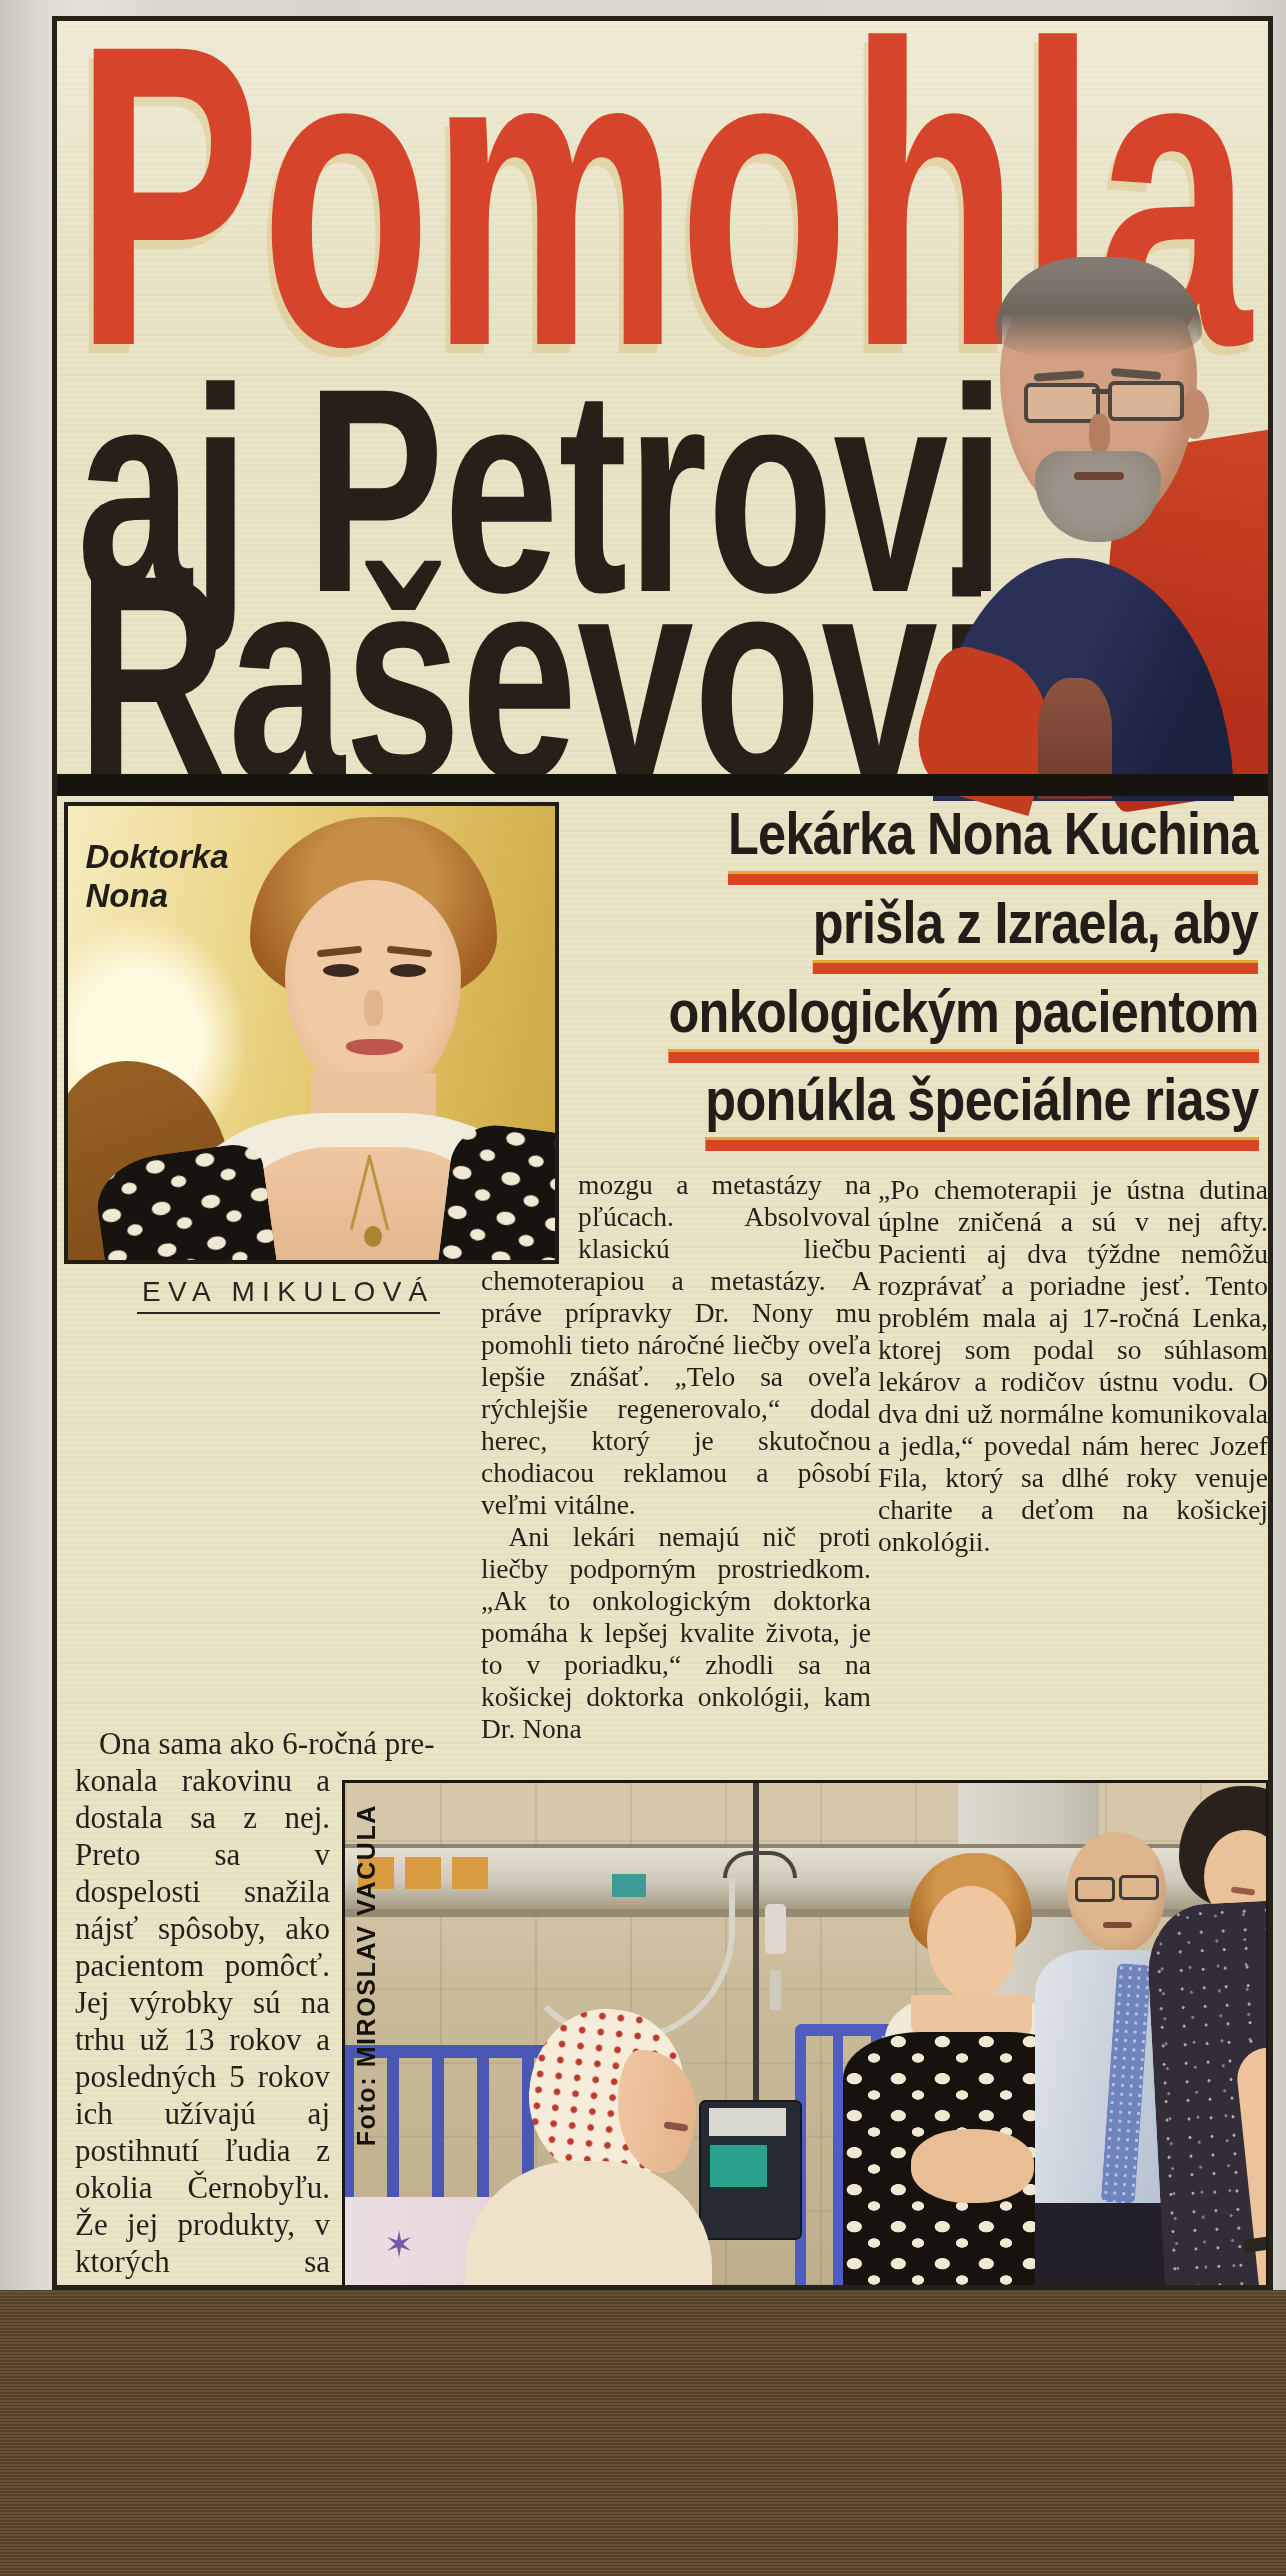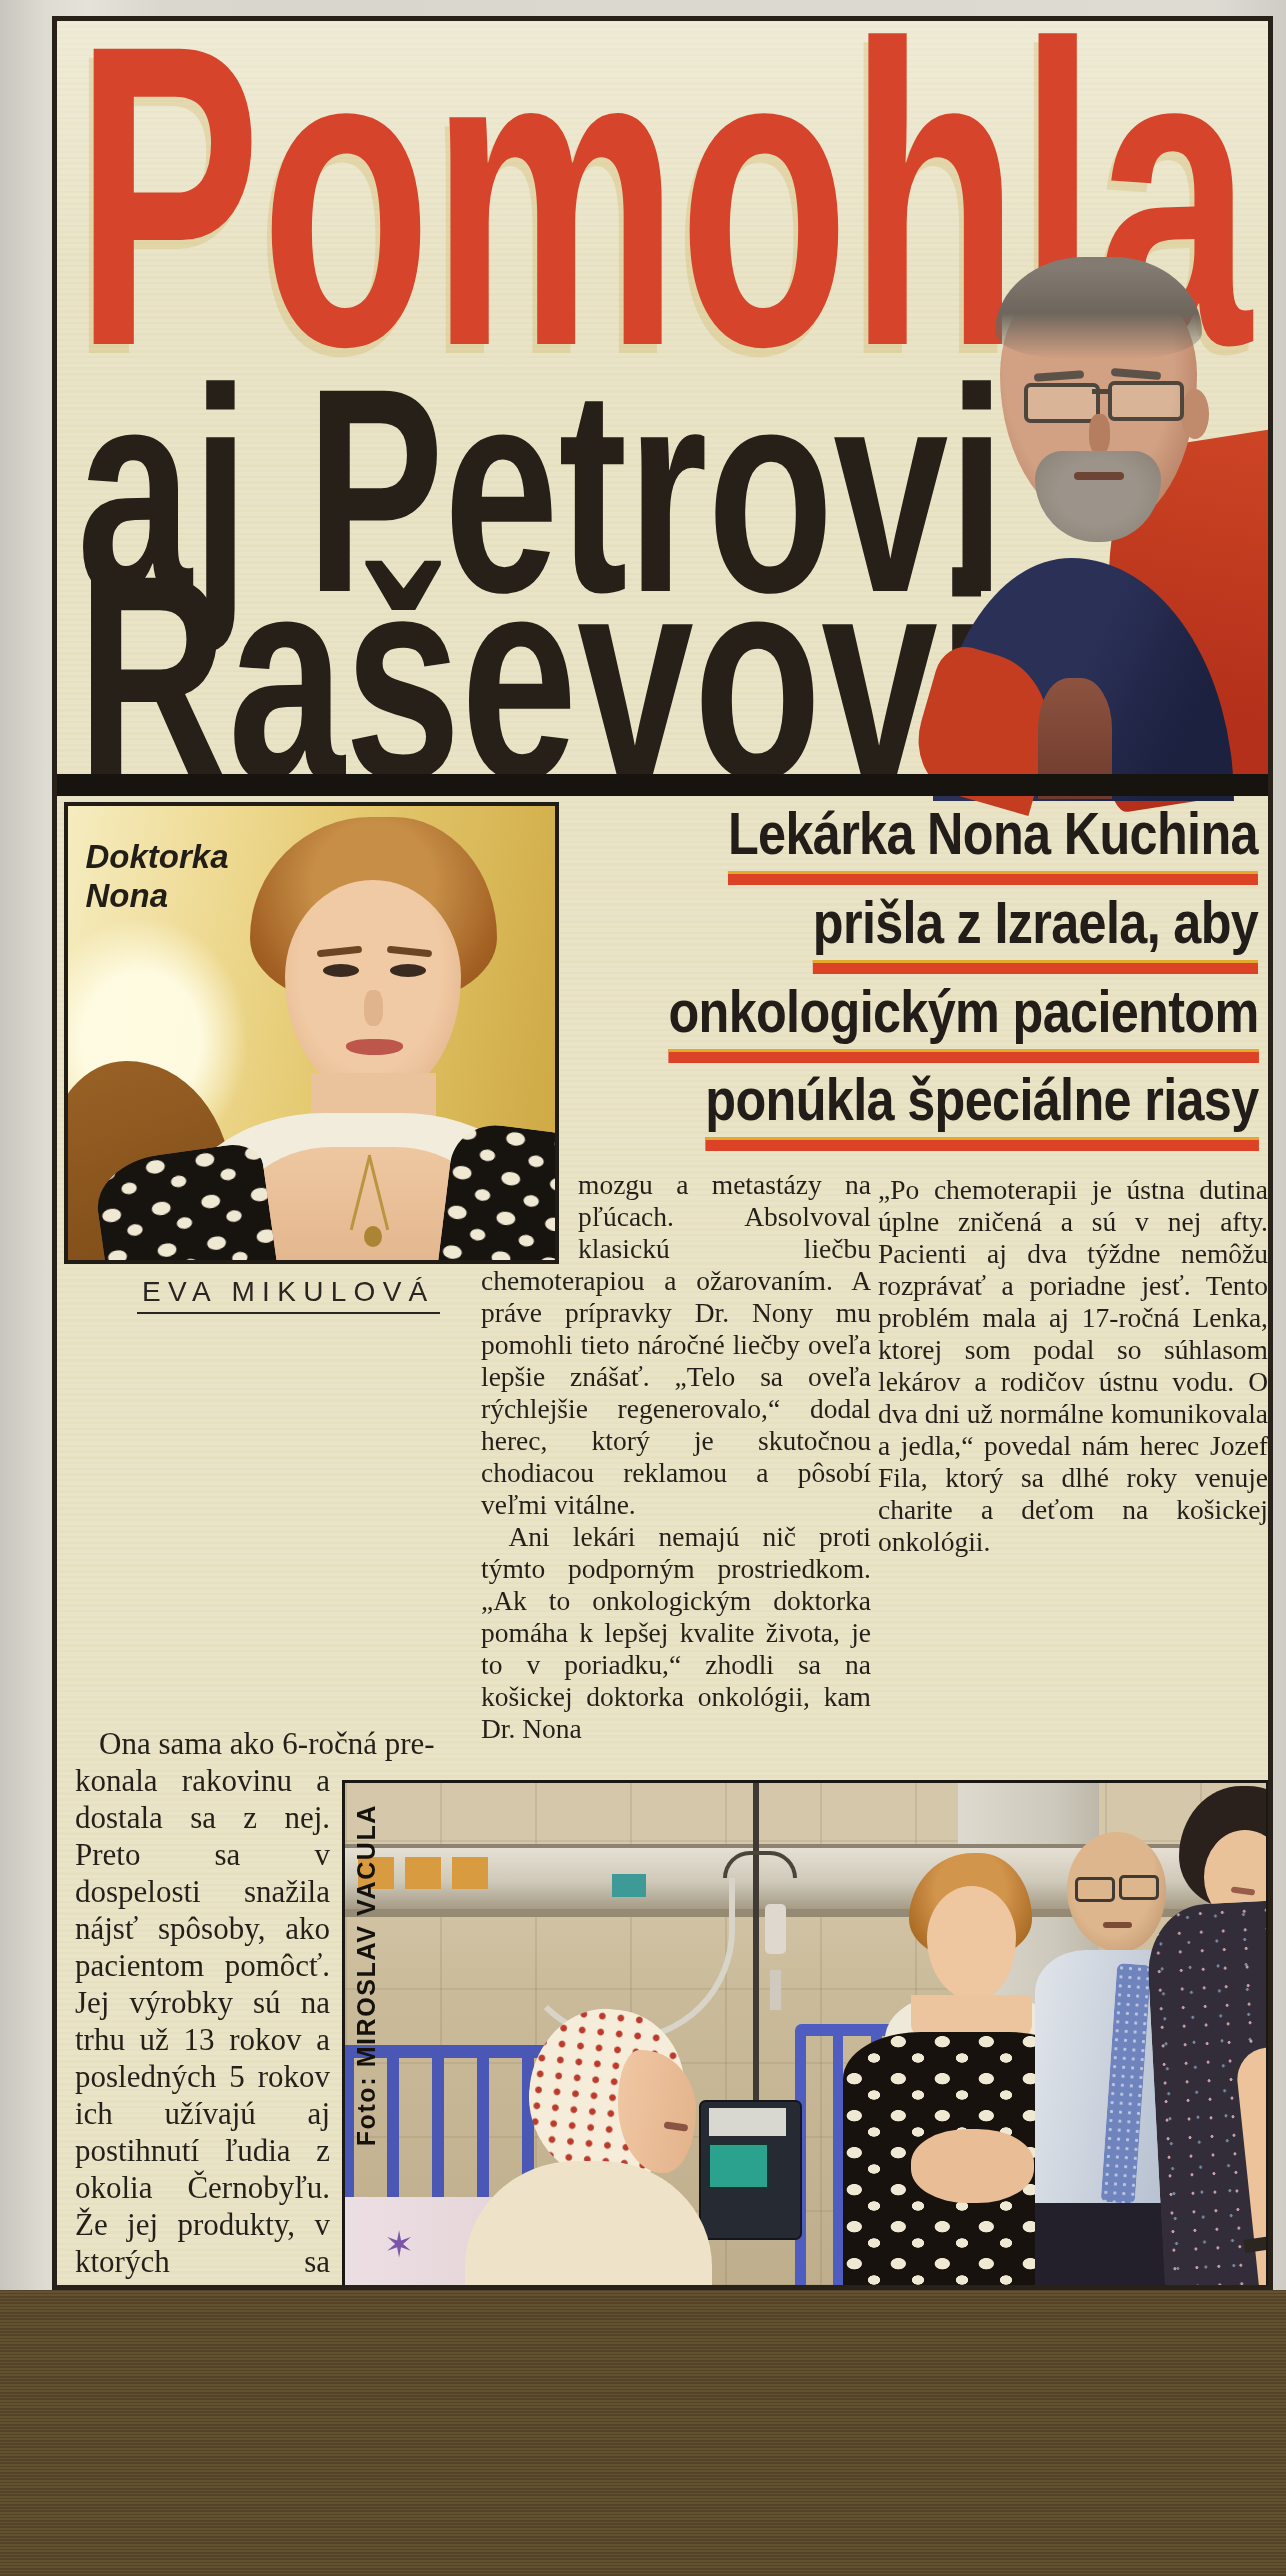--- a/index.html
+++ b/index.html
@@ -242,22 +242,22 @@
     <div class="byline"><span>EVA MIKULOVÁ</span></div>
 
 
     <div class="leftcol2">
       <div class="l1">Ona sama ako 6-ročná pre-</div>
       <div class="lrest">konala rakovinu a dostala sa z nej. Preto sa v dospelosti snažila nájsť spôsoby, ako pacientom pomôcť. Jej výrobky sú na trhu už 13 rokov a posledných 5 rokov ich užívajú aj postihnutí ľudia z okolia Černobyľu. Že jej produkty, v ktorých sa nachádzajú špeciálne riasy a archeobaktérie, sku-</div>
     </div>
 
     <div class="col midcol">
       <div class="corner-spacer"></div>
-    <p><span class="b">mozgu a metastázy na pľúcach. </span><span>Absolvoval klasickú liečbu chemoterapiou a ožarovaním. </span><span class="b">A práve prípravky Dr. Nony mu pomohli tieto náročné liečby oveľa lepšie znášať. </span><span>„Telo sa oveľa rýchlejšie regenerovalo,“ dodal herec, ktorý je skutočnou chodiacou reklamou a pôsobí veľmi vitálne.</span></p>
-        <p><span>Ani lekári nemajú nič proti týmto podporným prostriedkom. </span><span class="b">„Ak to onkologickým doktorka pomáha k lepšej kvalite života, je to v poriadku,“ </span><span>zhodli sa na košickej doktorka onkológii, kam Dr. Nona</span></p>
+    <p><span class="b">mozgu a metastázy na pľúcach. </span><span>Absolvoval klasickú liečbu chemoterapiou a metastázy. </span><span class="b">A práve prípravky Dr. Nony mu pomohli tieto náročné liečby oveľa lepšie znášať. </span><span>„Telo sa oveľa rýchlejšie regenerovalo,“ dodal herec, ktorý je skutočnou chodiacou reklamou a pôsobí veľmi vitálne.</span></p>
+        <p><span>Ani lekári nemajú nič proti liečby podporným prostriedkom. </span><span class="b">„Ak to onkologickým doktorka pomáha k lepšej kvalite života, je to v poriadku,“ </span><span>zhodli sa na košickej doktorka onkológii, kam Dr. Nona</span></p>
       </div>
 
     <div class="col rightcol">
         <p><span class="b">„Po chemoterapii je ústna dutina úplne zničená a sú v nej afty. Pacienti aj dva týždne nemôžu rozprávať a poriadne jesť. Tento problém mala aj 17-ročná Lenka, ktorej som podal so súhlasom lekárov a rodičov ústnu vodu. O dva dni už normálne komunikovala a jedla,“ </span><span>povedal nám herec Jozef Fila, ktorý sa dlhé roky venuje charite a deťom na košickej onkológii.</span></p>
       </div>
 
     <div class="bottom-photo">
       <div class="bp-grid"></div>
       <div class="bp-white-col"></div>
       <div class="bp-rail"></div>

